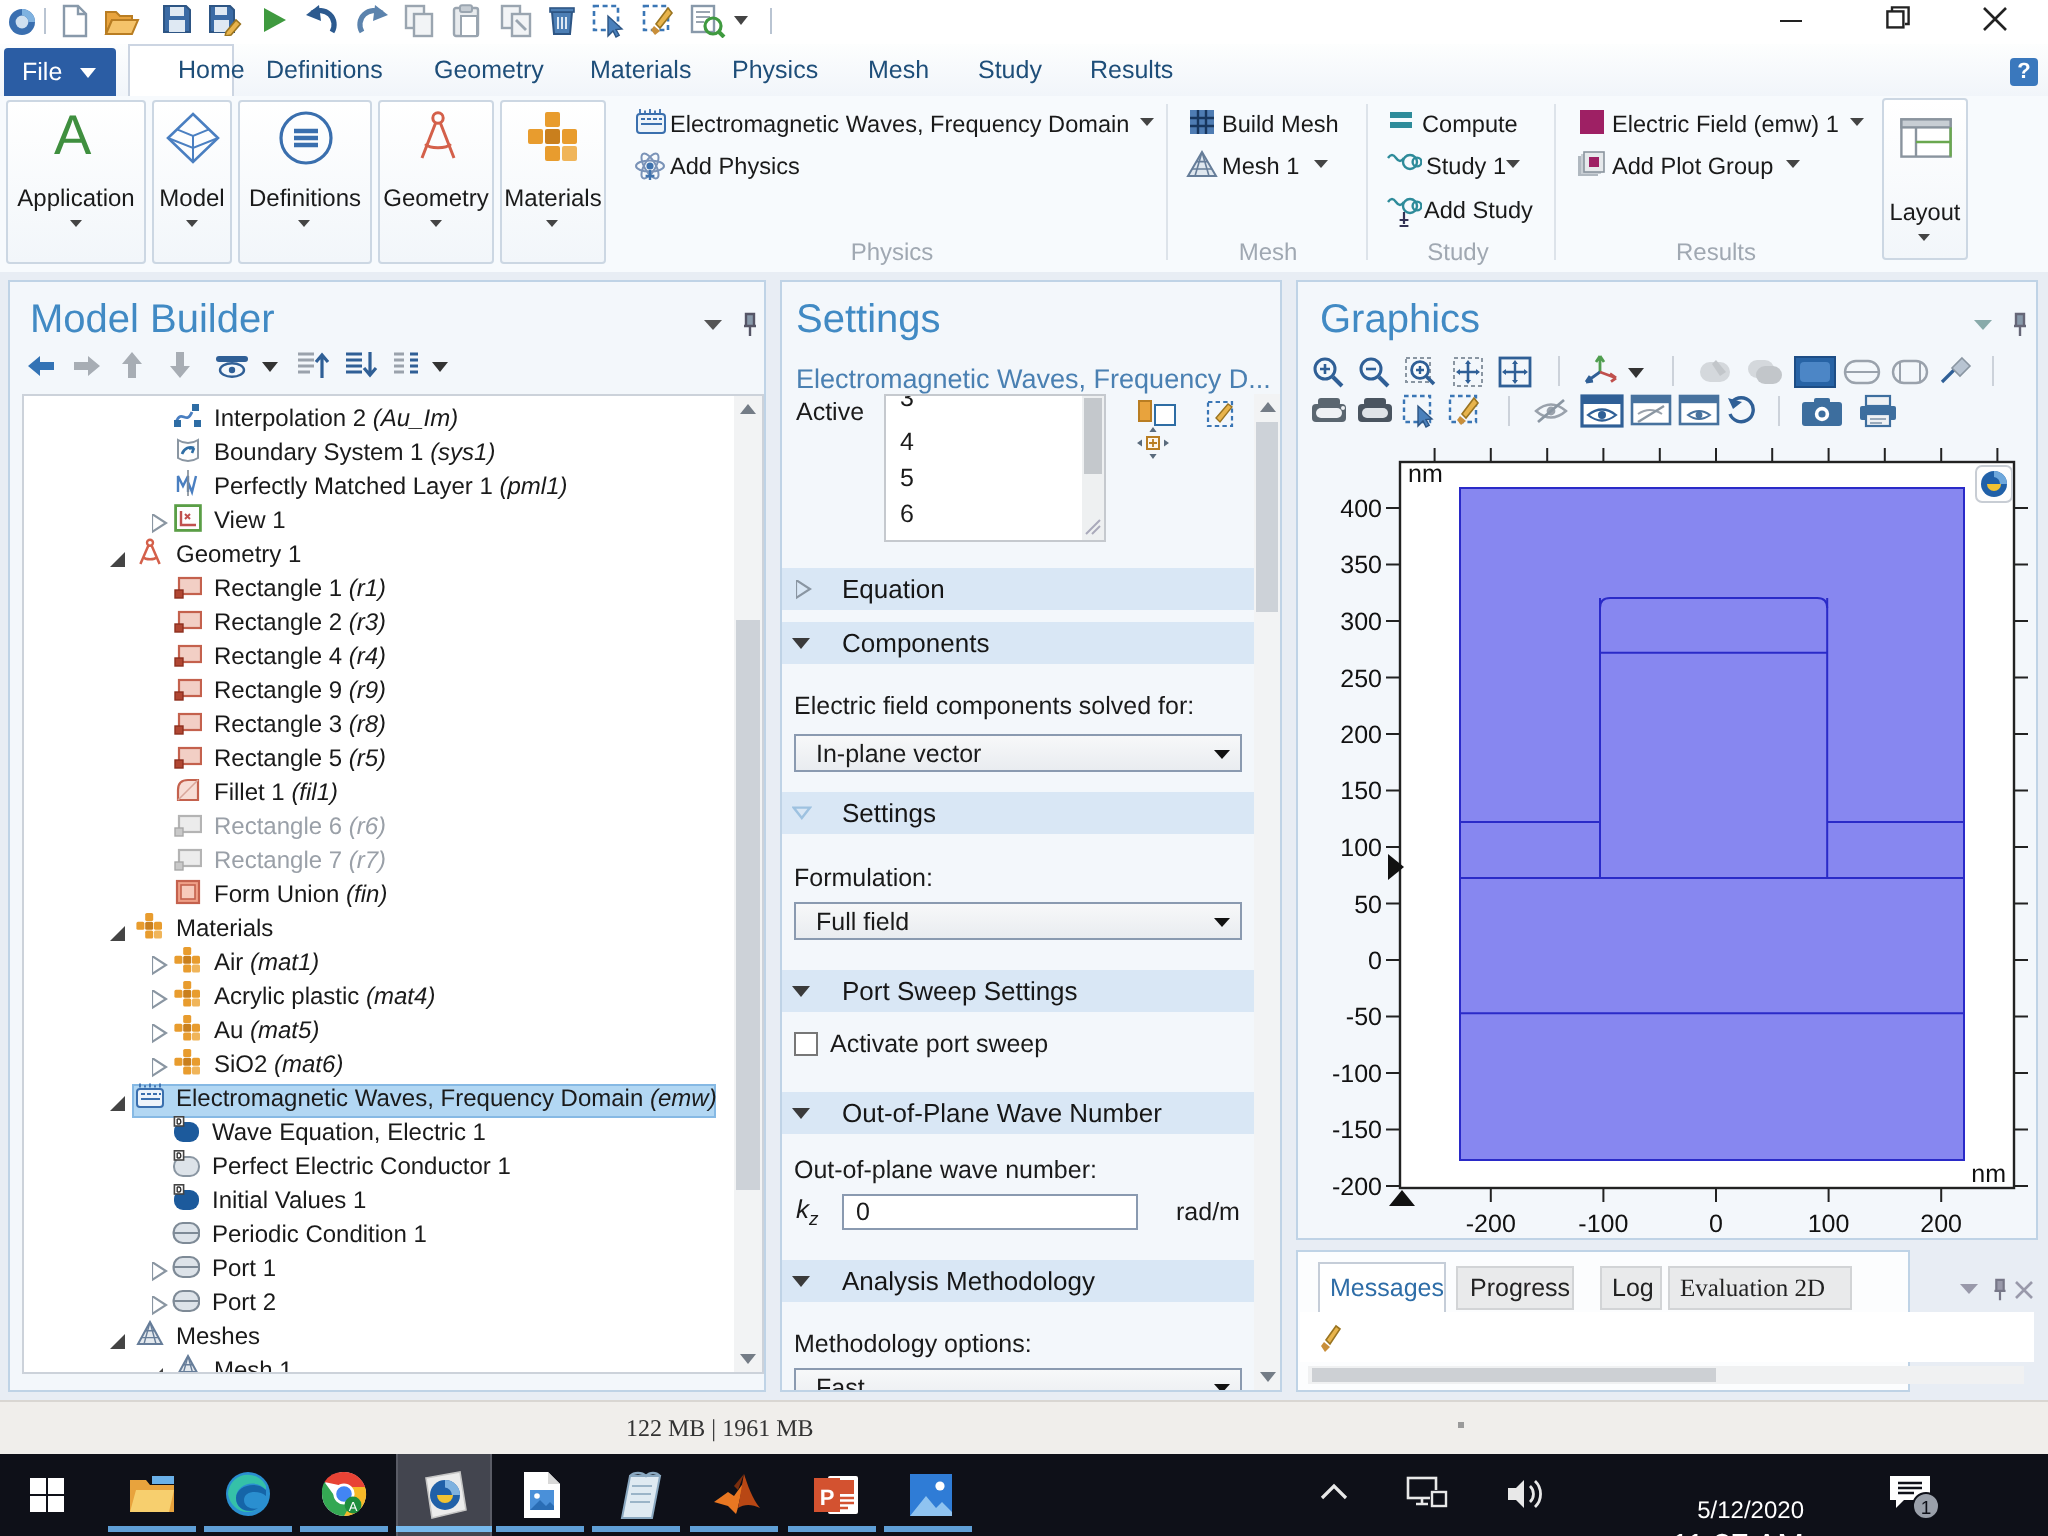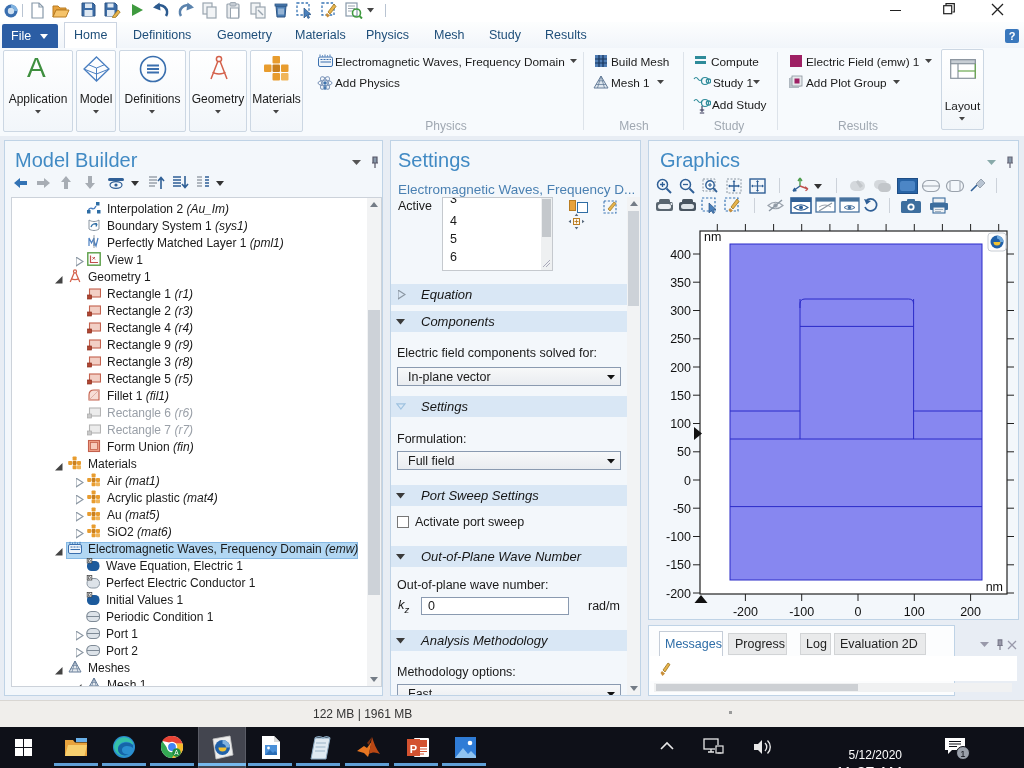--- a/index.html
+++ b/index.html
@@ -3,21 +3,21 @@
 <meta charset="utf-8">
 <style>
 html,body{margin:0;padding:0;}
 body{width:1024px;height:768px;overflow:hidden;position:relative;
   font-family:"Liberation Sans",sans-serif;background:#fff;}
 .abs{position:absolute;}
 .tt{white-space:nowrap;}
 .bb{height:82px;background:linear-gradient(#ffffff,#f2f6fa);border:1px solid #ccd7e3;border-radius:2px;box-sizing:border-box;}
 .sep{top:4px;width:1px;height:78px;background:#dde3ea;}
 .gl{top:71px;text-align:center;color:#a0a8b2;font-size:12px;}
-.sh{left:0px;width:237px;height:21px;background:#d9e7f5;font-size:13px;color:#161616;font-style:italic;}
+.sh{left:0px;width:237px;height:21px;background:#d9e7f5;font-size:13px;color:#161616;}
 .sh span{top:3px;}
 .dd{width:224px;height:19px;background:linear-gradient(#f7f8f9,#e9ecf0);border:1px solid #8a9ab0;box-sizing:border-box;font-size:12.5px;}
 </style>
 </head>
 <body>
 
 <div class="abs" id="titlebar" style="left:0;top:0;width:1024px;height:22px;background:#ffffff;">
 
   <div class="abs" style="left:890px;top:10px;width:11px;height:1.4px;background:#222;"></div>
   <svg class="abs" style="left:943px;top:3px" width="12" height="12" viewBox="0 0 12 12">
@@ -107,21 +107,21 @@
 
 <div class="abs" id="tabrow" style="left:0;top:22px;width:1024px;height:26px;background:linear-gradient(#fdfefe,#f1f5fa);border-bottom:1px solid #d0d9e6;">
   <div class="abs" style="left:2px;top:2px;width:56px;height:24px;background:#2b5da4;color:#fff;font-size:12.5px;border-radius:2px 2px 0 0;">
      <span class="abs" style="left:9px;top:5px;">File</span>
      <svg class="abs" style="left:38px;top:10px" width="9" height="6">
         <path d="M0 0 L8 0 L4 5 Z" fill="#fff"></path>
       </svg>
   </div>
   <div class="abs" style="left:64px;top:0px;width:53px;height:26px;background:#fff;border:1px solid #ccd5e2;border-bottom:none;box-sizing:border-box;"></div>
   <div class="abs tt" style="left:0;top:6px;width:1024px;font-size:12.5px;color:#1e4e79;">
-    <span class="abs" style="left:74px;">Home</span>
+    <span class="abs" style="left:89px;">Home</span>
     <span class="abs" style="left:133px;">Definitions</span>
     <span class="abs" style="left:217px;">Geometry</span>
     <span class="abs" style="left:295px;">Materials</span>
     <span class="abs" style="left:366px;">Physics</span>
     <span class="abs" style="left:434px;">Mesh</span>
     <span class="abs" style="left:489px;">Study</span>
     <span class="abs" style="left:545px;">Results</span>
     <span class="abs" style="left:610px;margin-top:44px;">Developer</span>
   </div>
   <div class="abs" style="left:1005px;top:7px;width:14px;height:14px;background:#3a78bd;border-radius:2px;color:#fff;font-size:11px;font-weight:bold;text-align:center;line-height:14px;">?</div>
@@ -873,42 +873,42 @@
 
 <div class="abs" id="msgpanel" style="left:648px;top:625px;width:307px;height:71px;background:#fcfdfe;border:1px solid #bfd3e6;box-sizing:border-box;">
   <div id="msgtabs" style="position:absolute;left:0;top:0;font-size:12.5px;">
     <div class="abs" style="left:79px;top:7px;width:59px;height:22px;background:#e9eaeb;border:1px solid #d2d4d6;box-sizing:border-box;"></div>
     <div class="abs" style="left:151px;top:7px;width:31px;height:22px;background:#e9eaeb;border:1px solid #d2d4d6;box-sizing:border-box;"></div>
     <div class="abs" style="left:185px;top:7px;width:92px;height:22px;background:#e9eaeb;border:1px solid #d2d4d6;box-sizing:border-box;"></div>
     <div class="abs" style="left:10px;top:5px;width:64px;height:25px;background:#fff;border:1px solid #c5cdd8;border-bottom:none;box-sizing:border-box;"></div>
     <div class="abs tt" style="left:16px;top:11px;color:#2e6da7;">Messages</div>
     <div class="abs tt" style="left:86px;top:11px;color:#222;">Progress</div>
     <div class="abs tt" style="left:157px;top:11px;color:#222;">Log</div>
-    <div class="abs tt" style="left:191px;top:11px;color:#222;">Evaluation 2D</div>
+    <div class="abs tt" style="left:191px;top:11px;color:#222;font-family:Liberation Serif, serif;">Evaluation 2D</div>
     <svg class="abs" style="left:331px;top:16px" width="10" height="6">
         <path d="M0 0 L9 0 L4.5 5 Z" fill="#99a"></path>
       </svg>
     <svg class="abs" style="left:346px;top:13px" width="10" height="12" viewBox="0 0 10 13">
         <path d="M3 1 L7 1 L7 7 L3 7 Z M2 7 L8 7 M5 7 L5 12" stroke="#778" stroke-width="1.2" fill="#99a"></path>
       </svg>
     <svg class="abs" style="left:358px;top:14px" width="10" height="10">
         <path d="M1 1 L9 9 M9 1 L1 9" stroke="#99a" stroke-width="1.3"></path>
       </svg>
     <div class="abs" style="left:1px;top:30px;width:367px;height:25px;background:#fff;"></div>
     <svg class="abs" style="left:10px;top:36px" width="13" height="15" viewBox="0 0 13 15">
         <path d="M9 1 L4 8 L6 10 L11 2.5 Z" fill="#e8b44c" stroke="#9a7420" stroke-width="0.8"></path>
         <path d="M3 9 L6 11.5 L3.5 14 L1.5 11Z" fill="#c98f3a"></path>
       </svg>
     <div class="abs" style="left:5px;top:57px;width:358px;height:9px;background:#f0f1f2;"></div>
     <div class="abs" style="left:7px;top:58px;width:202px;height:7px;background:#cdd0d4;"></div>
   </div>
 </div>
 
 <div class="abs" style="left:0;top:700px;width:1024px;height:27px;background:#f0eeeb;border-top:1px solid #d9d6d2;box-sizing:border-box;">
-  <div class="abs tt" style="left:313px;top:6px;font-size:12px;color:#333;">122 MB | 1961 MB</div>
+  <div class="abs tt" style="left:313px;top:6px;font-size:12px;color:#333;font-family:Liberation Serif, serif;">122 MB | 1961 MB</div>
   <div class="abs" style="left:729px;top:10px;width:3px;height:3px;background:#9a9a9a;"></div>
 </div>
 
 <div class="abs" id="taskbar" style="left:0;top:727px;width:1024px;height:41px;background:#0e1018;">
 
   <div class="abs" style="left:198px;top:0;width:48px;height:41px;background:#43454f;border-left:1px solid #5a5c66;border-right:1px solid #5a5c66;box-sizing:border-box;"></div>
 
   <svg class="abs" style="left:15px;top:12px" width="17" height="17" viewBox="0 0 17 17">
       <g fill="#fff">
         <rect x="0" y="0" width="8" height="8"></rect>

